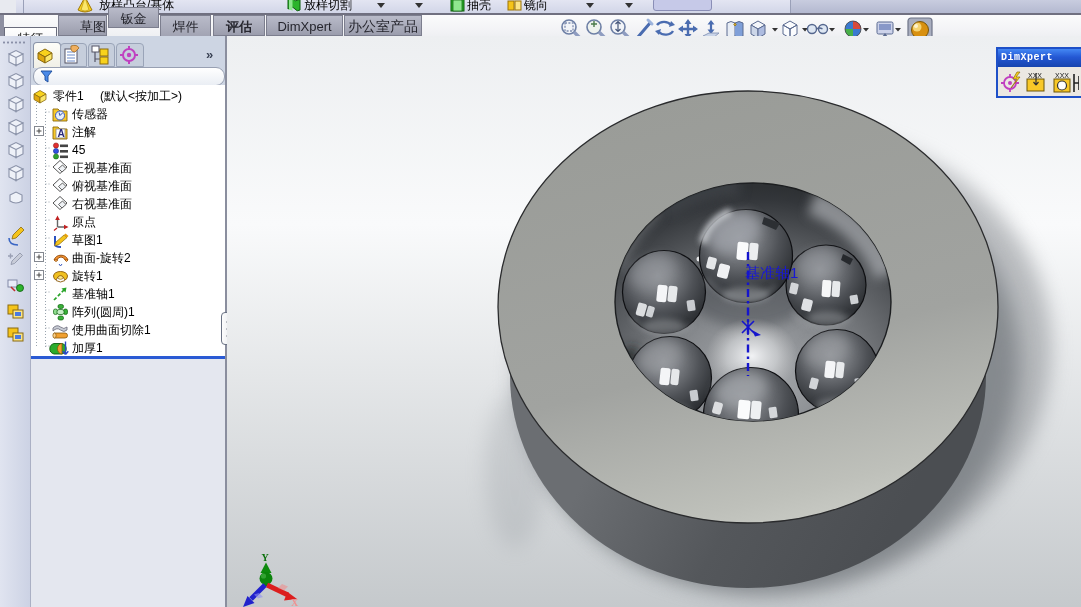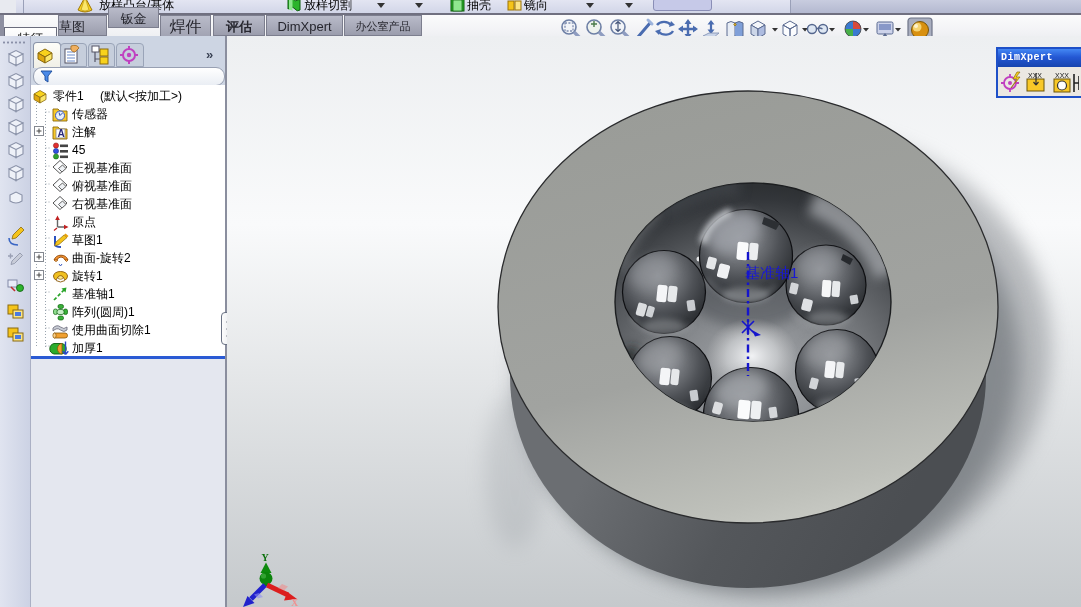--- a/index.html
+++ b/index.html
@@ -46,26 +46,26 @@
   <div class="abs" style="left:637px;top:-2px;width:57px;height:11px;background:#c6c9e8;border:1px solid #8a8eb6;border-radius:3px;"></div>
 </div>
 <div class="abs" style="left:0;top:13px;width:1081px;height:2px;background:#707080;"></div>
 
 <div class="abs" style="left:0;top:15px;width:1081px;height:21px;background:linear-gradient(180deg,#fbfbfc,#eff0f3);">
   <div class="abs" style="left:0;top:0;width:4px;height:21px;background:#8d8fa0;"></div>
 </div>
 <div id="tabs" class="abs" style="left:4px;top:15px;height:21px;"></div>
 
 <div class="abs" style="left:4px;top:15px;width:53px;height:21px;background:linear-gradient(180deg,#ffffff,#f0f0f4);border:1px solid #6a6c7c;border-bottom:none;box-sizing:border-box;color:#000;font-size:13px;text-align:center;line-height:21px;margin-top:12px;">特征</div>
-<div class="abs" style="left:58px;top:15px;width:49px;height:21px;background:linear-gradient(180deg,#b9bbc9,#9b9dad);border:1px solid #7c7e8e;box-sizing:border-box;color:#26262e;font-size:13px;text-align:left;line-height:21px;">草图</div>
+<div class="abs" style="left:58px;top:15px;width:49px;height:21px;background:linear-gradient(180deg,#b9bbc9,#9b9dad);border:1px solid #7c7e8e;box-sizing:border-box;color:#26262e;font-size:13px;text-align:right;line-height:21px;">草图</div>
 <div class="abs" style="left:108px;top:7px;width:51px;height:21px;background:linear-gradient(180deg,#b9bbc9,#9b9dad);border:1px solid #7c7e8e;box-sizing:border-box;color:#26262e;font-size:13px;text-align:center;line-height:21px;">钣金</div>
-<div class="abs" style="left:160px;top:15px;width:51px;height:28px;background:linear-gradient(180deg,#b9bbc9,#9b9dad);border:1px solid #7c7e8e;box-sizing:border-box;color:#26262e;font-size:16px;text-align:center;line-height:21px;">焊件</div>
+<div class="abs" style="left:160px;top:15px;width:51px;height:28px;background:linear-gradient(180deg,#b9bbc9,#9b9dad);border:1px solid #7c7e8e;box-sizing:border-box;color:#26262e;font-size:13px;text-align:center;line-height:21px;">焊件</div>
 <div class="abs" style="left:213px;top:15px;width:52px;height:21px;background:linear-gradient(180deg,#b9bbc9,#9b9dad);border:1px solid #7c7e8e;box-sizing:border-box;color:#26262e;font-size:13px;text-align:center;line-height:21px;font-weight:bold;">评估</div>
 <div class="abs" style="left:266px;top:15px;width:77px;height:21px;background:linear-gradient(180deg,#b9bbc9,#9b9dad);border:1px solid #7c7e8e;box-sizing:border-box;color:#26262e;font-size:13px;text-align:center;line-height:21px;">DimXpert</div>
-<div class="abs" style="left:344px;top:15px;width:78px;height:21px;background:linear-gradient(180deg,#b9bbc9,#9b9dad);border:1px solid #7c7e8e;box-sizing:border-box;color:#26262e;font-size:11px;text-align:center;line-height:21px;">办公室产品</div>
+<div class="abs" style="left:344px;top:15px;width:78px;height:21px;background:linear-gradient(180deg,#b9bbc9,#9b9dad);border:1px solid #7c7e8e;box-sizing:border-box;color:#26262e;font-size:14px;text-align:center;line-height:21px;">办公室产品</div>
 
 <svg class="abs" style="left:558px;top:17px;" width="380" height="26" viewBox="0 0 380 26">
   <g stroke="#6d7fa5" stroke-width="1.6" fill="none">
     <circle cx="11" cy="10" r="7" fill="#f2f4f8"></circle>
         <line x1="16" y1="15" x2="22" y2="21" stroke-width="3.4" stroke="#8e9cc0"></line>
     <circle cx="36" cy="10" r="7" fill="#eef2ee"></circle>
         <line x1="41" y1="15" x2="47" y2="21" stroke-width="3.4" stroke="#8e9cc0"></line>
     <circle cx="60" cy="10" r="7" fill="#f2f4f8"></circle>
         <line x1="65" y1="15" x2="71" y2="21" stroke-width="3.4" stroke="#8e9cc0"></line>
   </g>

